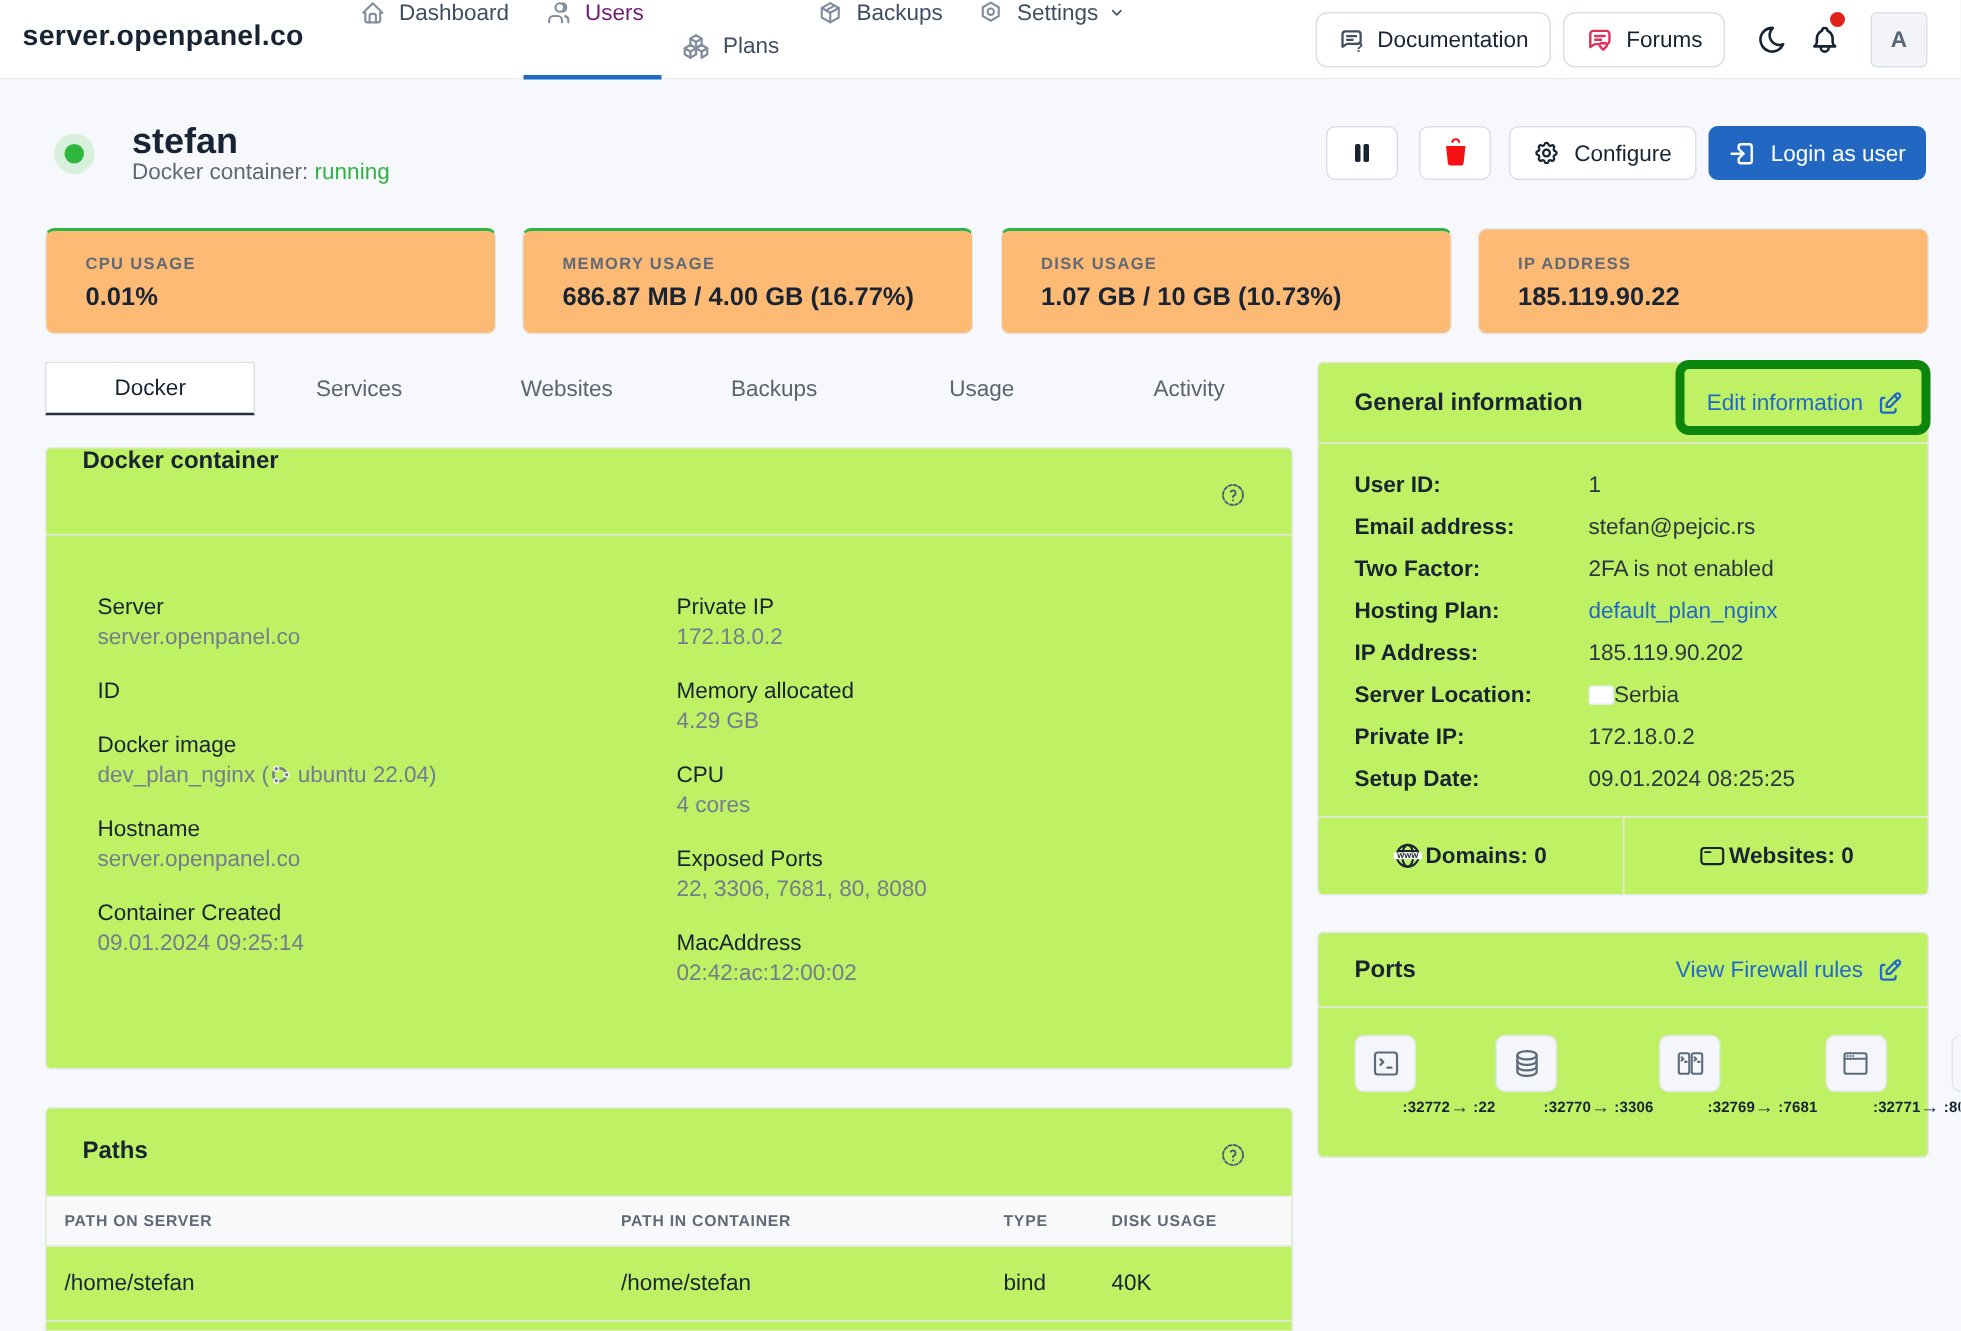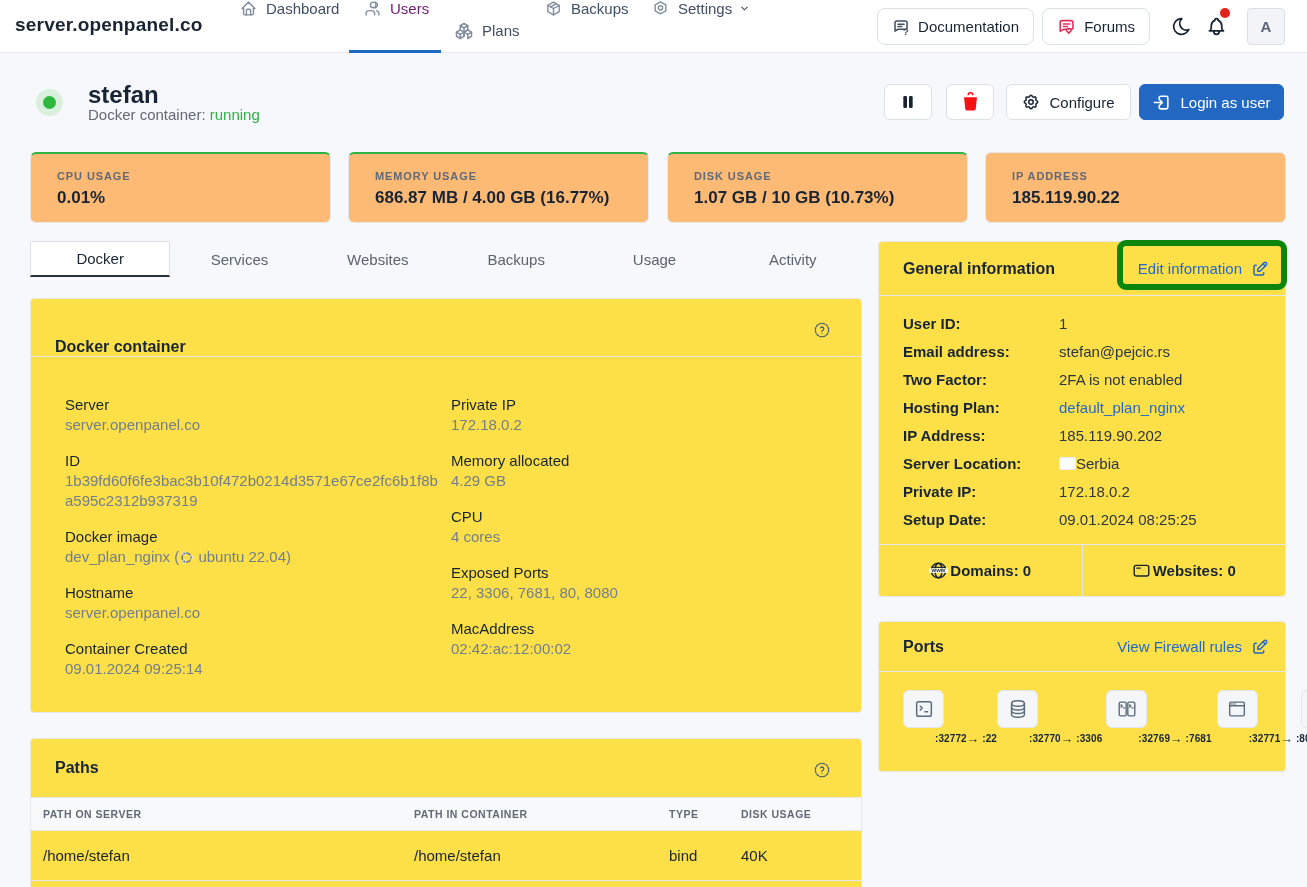--- a/index.html
+++ b/index.html
@@ -36,22 +36,22 @@
 .stat.green { border-top:2px solid #2fb344; padding-top:16px; }
 .stat .lbl { font-size:11px; font-weight:bold; letter-spacing:0.9px; color:#626976; }
 .stat .val { font-size:17px; font-weight:bold; margin-top:6px; color:#182433; }
 
 
 #tabs { position:absolute; left:30px; top:241px; width:832px; height:36px; display:flex; }
 .tab { flex:1; display:flex; align-items:center; justify-content:center; font-size:15px; color:#5b6470; }
 .tab.active { background:#fff; border:1px solid #dbe0e6; border-bottom:2px solid #27303d; color:#182433; border-radius:2px 2px 0 0; }
 
 
-.card { position:absolute; background:#fde047; border:1px solid #e6e7e9; border-radius:4px; }
-.chead { height:58px; border-bottom:1px solid #e6e7e9; display:flex; align-items:flex-end; padding:0 24px; position:relative; }
+.card { position:absolute; background:#bef264; border:1px solid #e6e7e9; border-radius:4px; }
+.chead { height:58px; border-bottom:1px solid #e6e7e9; display:flex; align-items:flex-start; padding:0 24px; position:relative; }
 .ctitle { font-size:16px; font-weight:bold; color:#182433; }
 .qmark { position:absolute; right:31px; top:23px; color:#4c5d72; }
 
 #card-docker { left:30px; top:298px; width:832px; height:415px; }
 #docker-body { padding:38px 24px 0 34px; display:flex; }
 .dcol { width:390px; }
 .dgroup { margin-bottom:16px; }
 .dgroup .k { font-size:15px; color:#182433; line-height:20px; }
 .dgroup .v { font-size:15px; color:#737d8c; line-height:20px; }
 
@@ -249,21 +249,20 @@
       </svg>
   </div>
   <div id="docker-body">
     <div class="dcol">
       <div class="dgroup">
           <div class="k">Server</div>
           <div class="v">server.openpanel.co</div>
         </div>
       <div class="dgroup">
           <div class="k">ID</div>
-          <div class="v">1b39fd60f6fe3bac3b10f472b0214d3571e67ce2fc6b1f8b<br>a595c2312b937319</div>
         </div>
       <div class="dgroup">
           <div class="k">Docker image</div>
           <div class="v">dev_plan_nginx (<svg style="display:inline-block;vertical-align:-3px;" width="15" height="15" viewBox="0 0 24 24" fill="none" stroke="#737d8c">
               <circle cx="12" cy="12" r="7" stroke-width="2.6"></circle>
               <circle cx="19.4" cy="12" r="2.6" fill="#737d8c" stroke="#fff" stroke-width="1.4"></circle>
               <circle cx="8.3" cy="18.4" r="2.6" fill="#737d8c" stroke="#fff" stroke-width="1.4"></circle>
               <circle cx="8.3" cy="5.6" r="2.6" fill="#737d8c" stroke="#fff" stroke-width="1.4"></circle>
             </svg> ubuntu 22.04)</div>
         </div>

